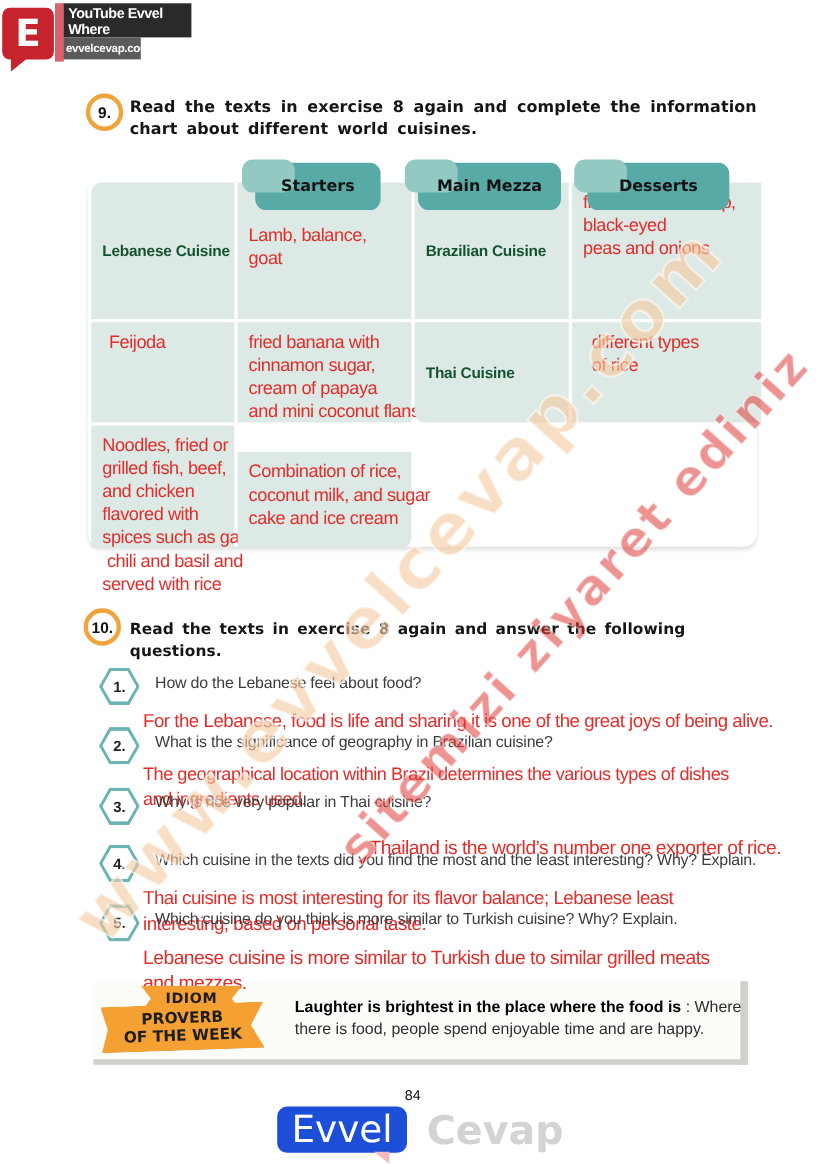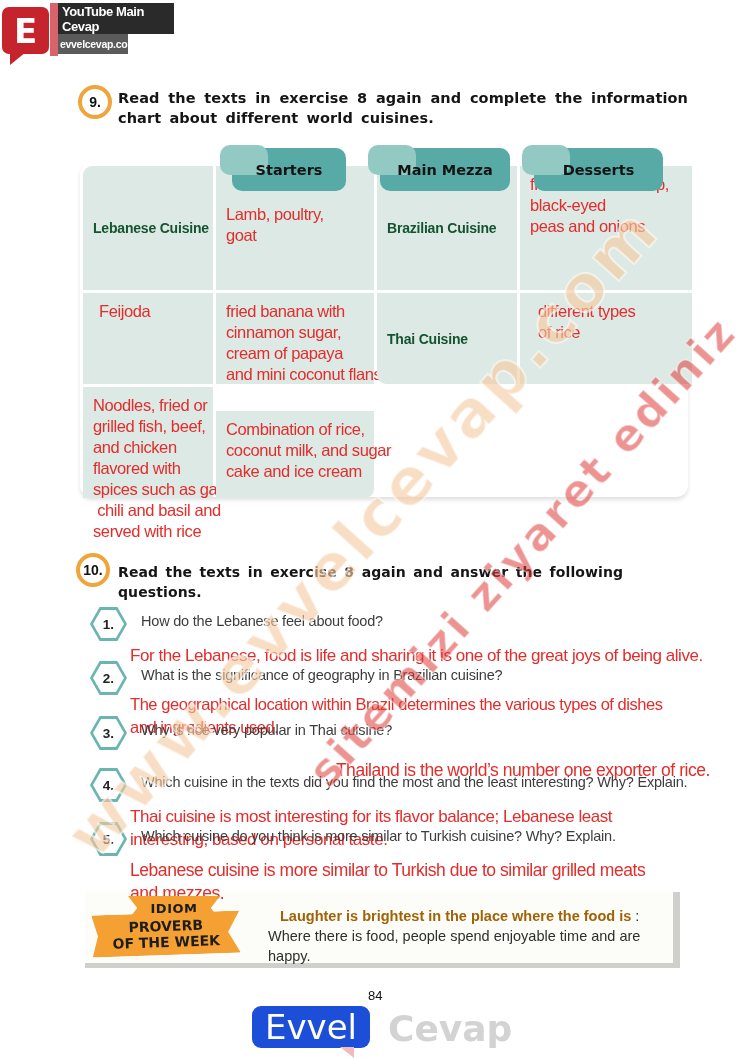--- a/index.html
+++ b/index.html
@@ -71,21 +71,21 @@
     border-right:7px solid #cfcfcc; border-bottom:5px solid #cfcfcc; z-index:1; }
   .ribbon { background:#f5a033; color:#1d1d1d; font-family:"DejaVu Sans", sans-serif;
     font-weight:bold; display:flex; align-items:center; justify-content:center; z-index:2; }
   .ribbon-idiom { left:128px; top:896px; width:92px; height:24px; font-size:13px; letter-spacing:0.5px;
     clip-path:polygon(0 0,100% 0,90% 50%,100% 100%,0 100%,10% 50%); }
   .ribbon-proverb { left:92px; top:913px; width:148px; height:42px; font-size:14px; line-height:16px;
     text-align:center; white-space:pre-line; transform:rotate(-2deg);
     clip-path:polygon(0 0,100% 0,92% 50%,100% 100%,0 100%,4% 50%); box-shadow:2px 3px 3px rgba(0,0,0,0.25); }
   .idiom-text { left:268px; top:906px; width:408px; font-size:14.5px; line-height:20px;
     color:#2e2e2e; z-index:2; }
-  .idiom-text b { color:#a16207;margin-left:12px; }
+  .idiom-text b { color:#000000; }
 
   
   .page-num { left:368px; top:988px; font-size:13px; color:#111; z-index:2; }
   .wm-bubble { left:252px; top:1006px; width:118px; height:42px; background:#1d4ed8;
     border-radius:9px; display:flex; align-items:center; justify-content:center;
     color:#fff; font-weight:normal; font-size:34px; z-index:1; font-family:"DejaVu Sans", sans-serif; }
   .wm-bubble-tail { left:340px; top:1047px; width:0; height:0; z-index:1;
     border-top:11px solid #f3babd; border-left:14px solid transparent; }
   .wm-cevap { left:388px; top:1008px; color:#d3d3d3; font-weight:bold; font-size:36px;
     z-index:1; font-family:"DejaVu Sans", sans-serif; }
@@ -95,39 +95,39 @@
   .wm-site { position:absolute; left:52px; top:822px; transform:rotate(-48deg); transform-origin:0 0;
     font-family:"DejaVu Sans", sans-serif; font-weight:bold; font-size:64px; letter-spacing:4px;
     color:rgba(243,201,160,0.62); -webkit-text-stroke:2px rgba(255,255,255,0.55); white-space:nowrap; }
   .wm-msg { position:absolute; left:298px; top:762px; transform:rotate(-48deg); transform-origin:0 0;
     font-family:"DejaVu Sans", sans-serif; font-weight:bold; font-size:44px; letter-spacing:3px;
     color:rgba(222,60,58,0.55); -webkit-text-stroke:1.5px rgba(255,255,255,0.45); white-space:nowrap; }
 </style>
 </head>
 <body>
 
-<div class="abs bar-main">YouTube Main Cevap</div>
+<div class="abs bar-main">YouTube Evvel Where</div>
 <div class="abs bar-sub">evvelcevap.com</div>
 <div class="abs logo-box">E</div>
 <div class="abs logo-tail"></div>
 <div class="abs logo-strip"></div>
 
 <div class="abs num-circle" style="left:78px; top:85px;">9.</div>
 <div class="abs instruction" style="left:118px; top:88px; width:570px; text-align:justify;">Read the texts in exercise 8 again and complete the information chart about different world cuisines.</div>
 
 <div class="abs tab tab-1">Starters</div>
 <div class="abs tab tab-2">Main Mezza</div>
 <div class="abs tab tab-3">Desserts</div>
 
 <div class="abs tbl-card">
   <div class="tbl-grid">
 
     <div class="cell cell-label tl r1">Lebanese Cuisine</div>
     <div class="cell r1">
-        <div class="cell-ans">Lamb, poultry,
+        <div class="cell-ans">Lamb, balance,
 goat</div>
       </div>
 
     <div class="cell cell-label">Brazilian Cuisine</div>
     <div class="cell">
         <div class="cell-ans">fried balls of shrimp,
 black-eyed
 peas and onions</div>
       </div>
     <div class="cell">

